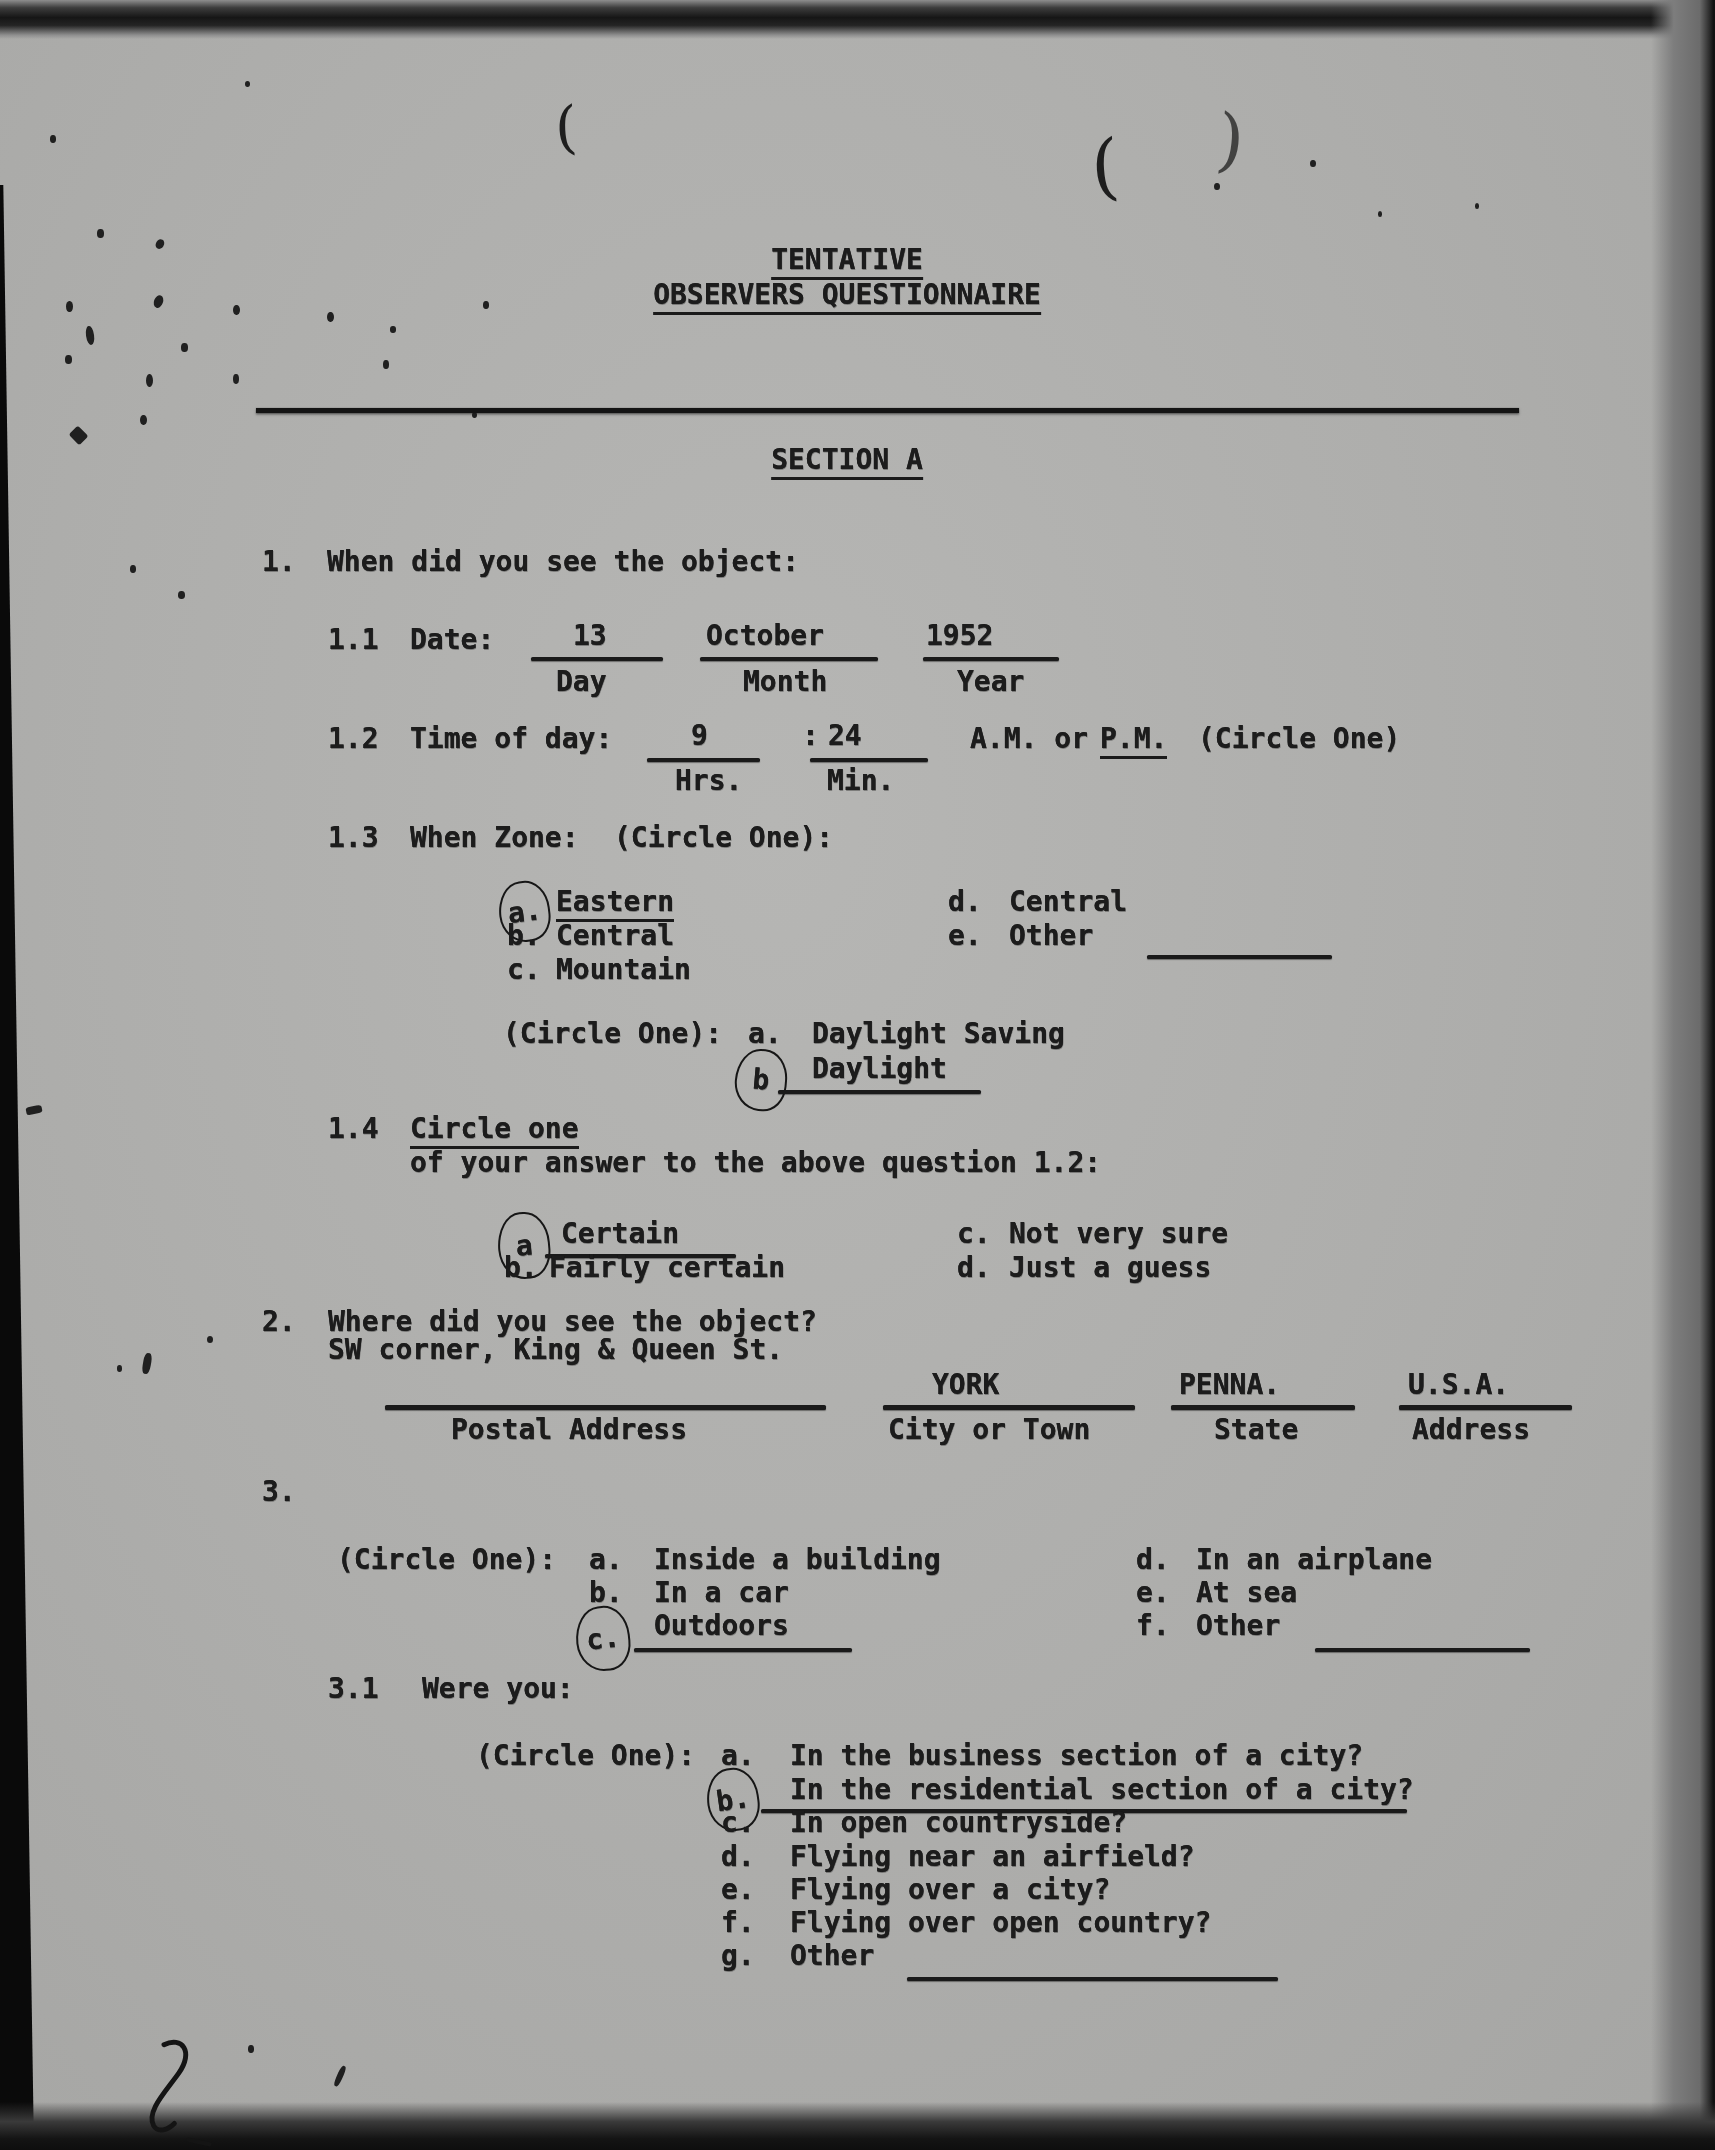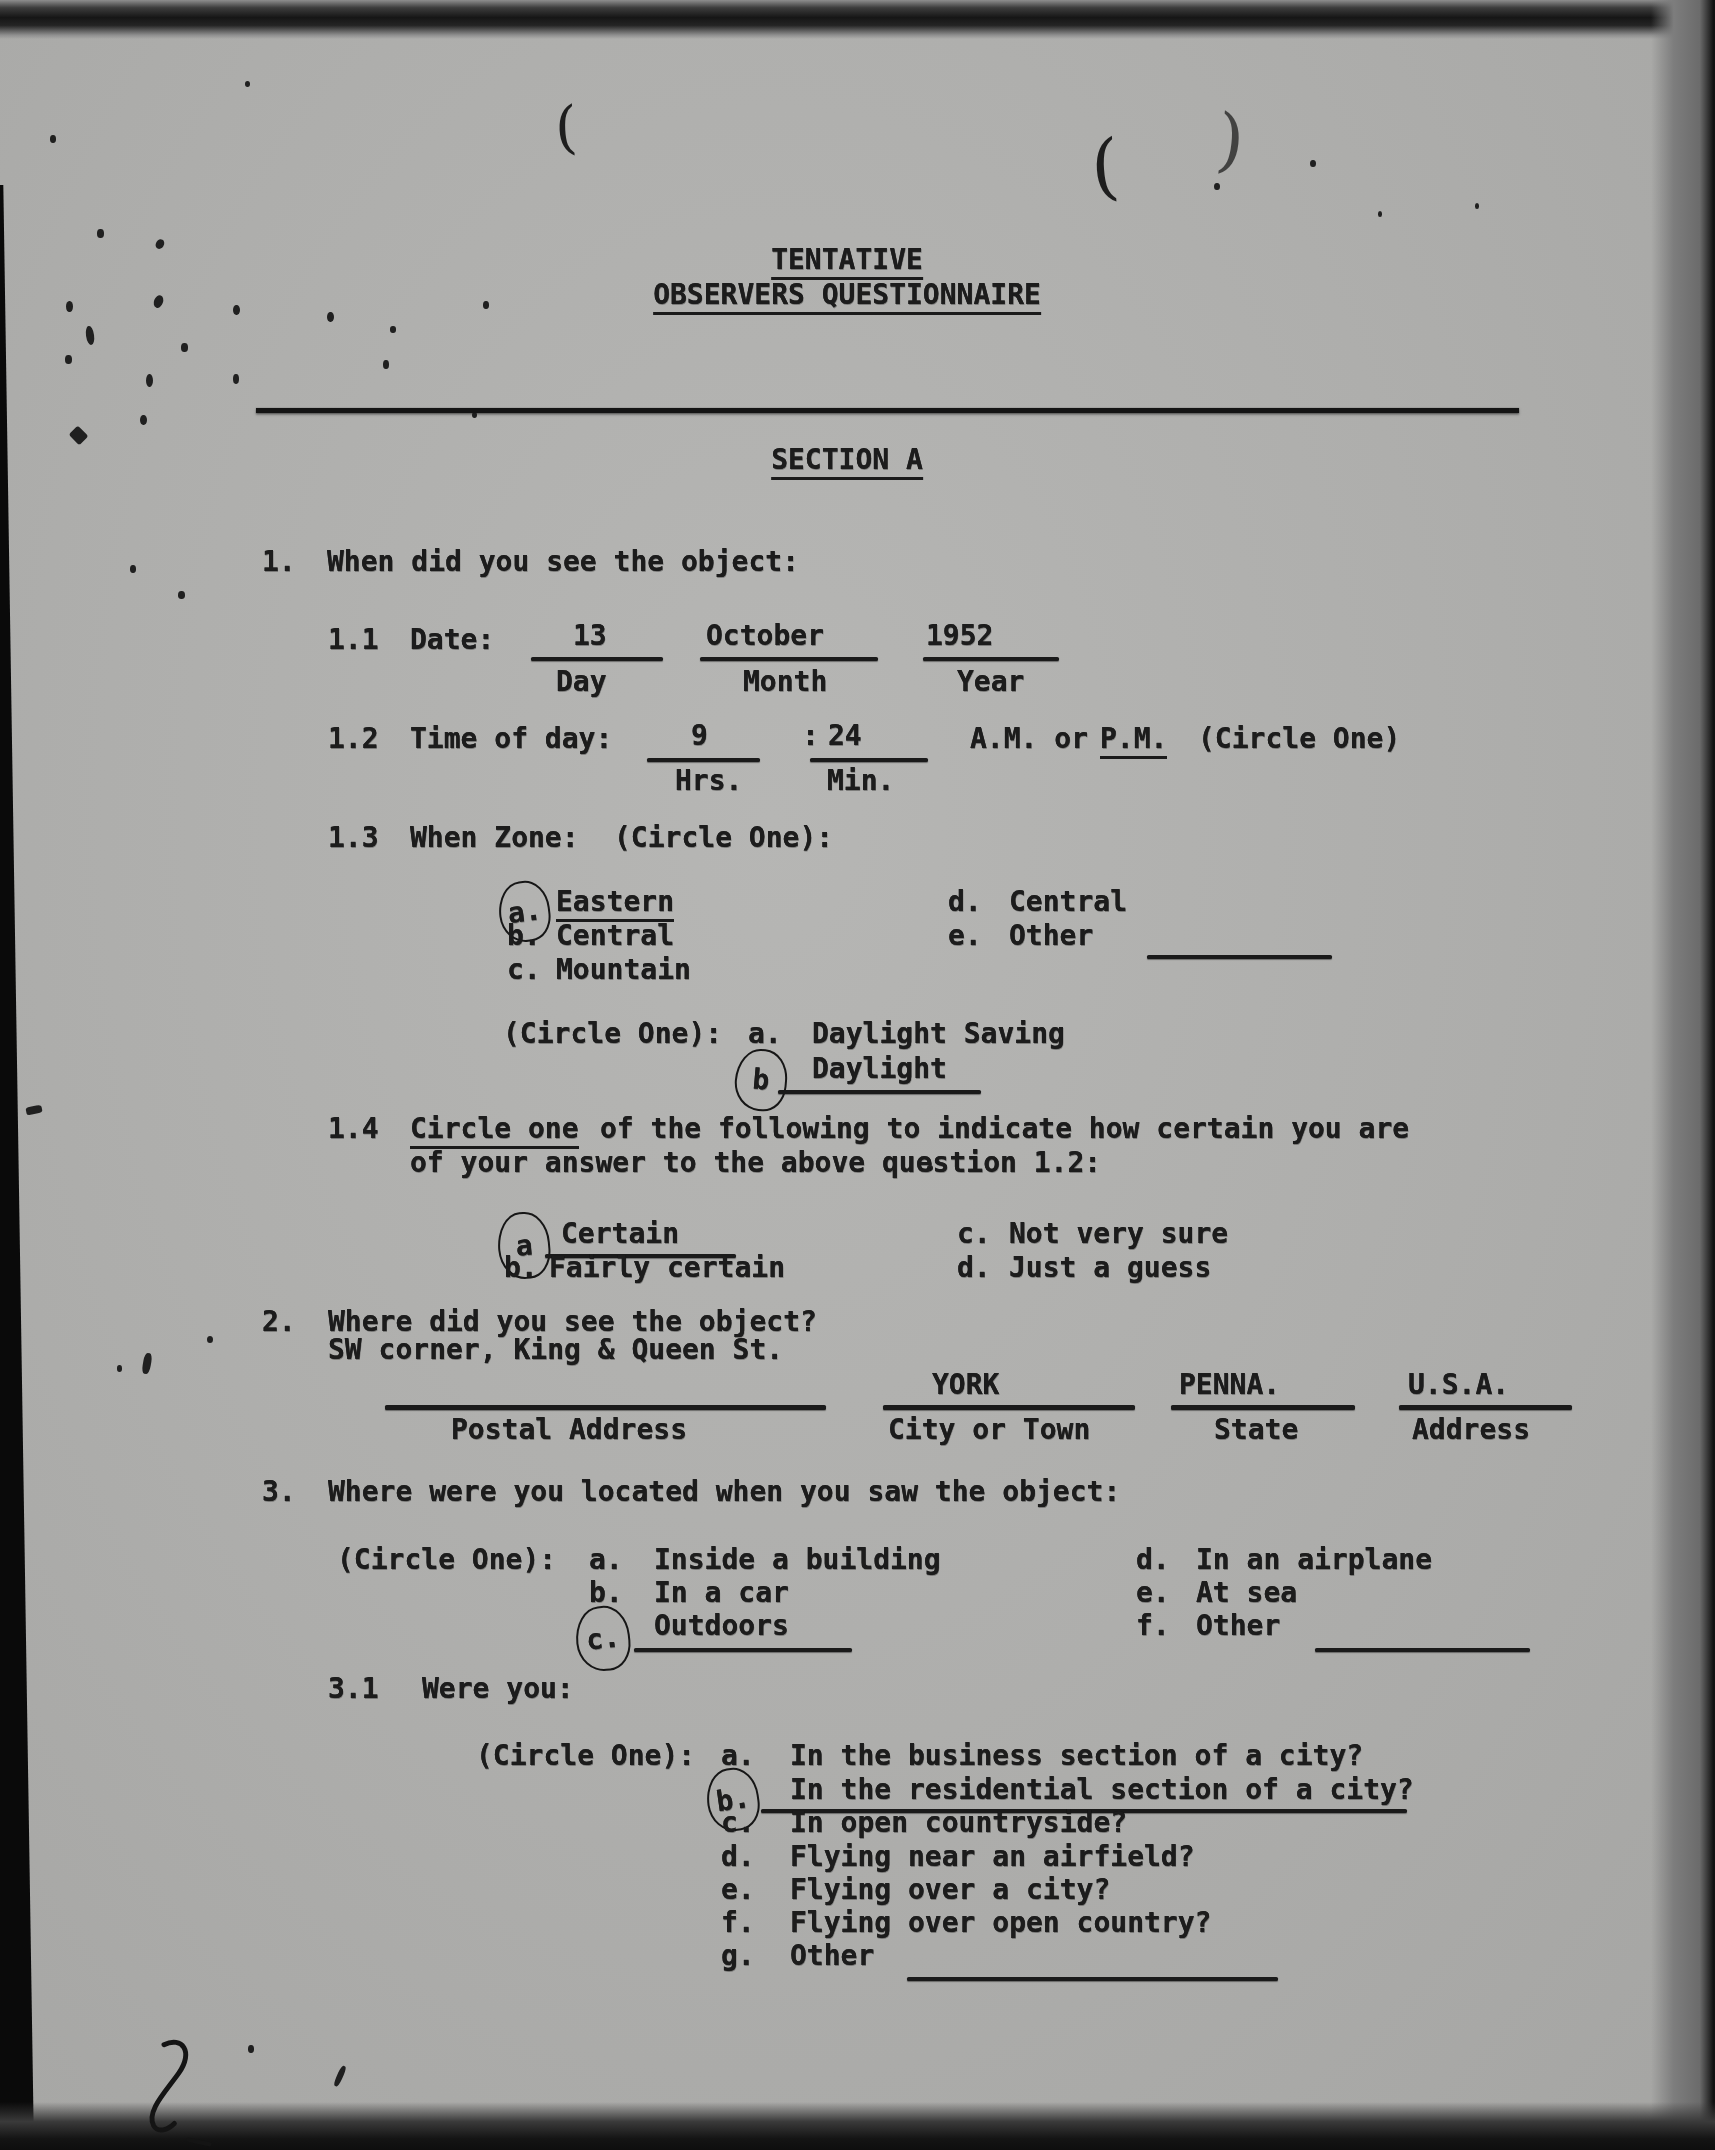--- a/index.html
+++ b/index.html
@@ -133,21 +133,20 @@
 
   <span class="tw" style="left:503px;top:1020px">(Circle One):</span>
   <span class="tw" style="left:748px;top:1020px">a.</span>
   <span class="tw" style="left:812px;top:1020px">Daylight Saving</span>
   <span class="tw circle" style="left:735px;top:1049px;width:48px;height:58px;transform:rotate(5deg)">b</span>
   <span class="tw" style="left:812px;top:1055px">Daylight</span>
   <div class="bl" style="left:778px;top:1090px;width:203px"></div>
 
   <span class="tw" style="left:328px;top:1115px">1.4</span>
   <span class="tw u" style="left:410px;top:1115px">Circle one</span>
-  <span class="tw" style="left:600px;top:1115px">of the following to indicate how certain you are</span>
   <span class="tw" style="left:410px;top:1149px">of your answer to the above question 1.2:</span>
 
   <span class="tw circle" style="left:498px;top:1212px;width:48px;height:63px;transform:rotate(-5deg)">a</span>
   <span class="tw" style="left:561px;top:1220px">Certain</span>
   <div class="bl" style="left:545px;top:1254px;width:191px"></div>
   <span class="tw" style="left:504px;top:1254px">b.</span>
   <span class="tw" style="left:549px;top:1254px">Fairly certain</span>
   <span class="tw" style="left:957px;top:1220px">c.</span>
   <span class="tw" style="left:1009px;top:1220px">Not very sure</span>
   <span class="tw" style="left:957px;top:1254px">d.</span>
@@ -162,21 +161,20 @@
   <div class="bl" style="left:385px;top:1405px;width:441px;height:4.9px"></div>
   <div class="bl" style="left:883px;top:1405px;width:252px;height:4.9px"></div>
   <div class="bl" style="left:1171px;top:1405px;width:184px;height:4.9px"></div>
   <div class="bl" style="left:1399px;top:1405px;width:173px;height:4.9px"></div>
   <span class="tw" style="left:451px;top:1416px">Postal Address</span>
   <span class="tw" style="left:888px;top:1416px">City or Town</span>
   <span class="tw" style="left:1214px;top:1416px">State</span>
   <span class="tw" style="left:1412px;top:1416px">Address</span>
 
   <span class="tw" style="left:262px;top:1478px">3.</span>
-  <span class="tw" style="left:328px;top:1478px">Where were you located when you saw the object:</span>
   <span class="tw" style="left:337px;top:1546px">(Circle One):</span>
   <span class="tw" style="left:589px;top:1546px">a.</span>
   <span class="tw" style="left:654px;top:1546px">Inside a building</span>
   <span class="tw" style="left:589px;top:1579px">b.</span>
   <span class="tw" style="left:654px;top:1579px">In a car</span>
   <span class="tw circle" style="left:576px;top:1606px;width:50px;height:61px;transform:rotate(-6deg)">c.</span>
   <span class="tw" style="left:654px;top:1612px">Outdoors</span>
   <div class="bl" style="left:634px;top:1648px;width:218px"></div>
   <span class="tw" style="left:1136px;top:1546px">d.</span>
   <span class="tw" style="left:1196px;top:1546px">In an airplane</span>

